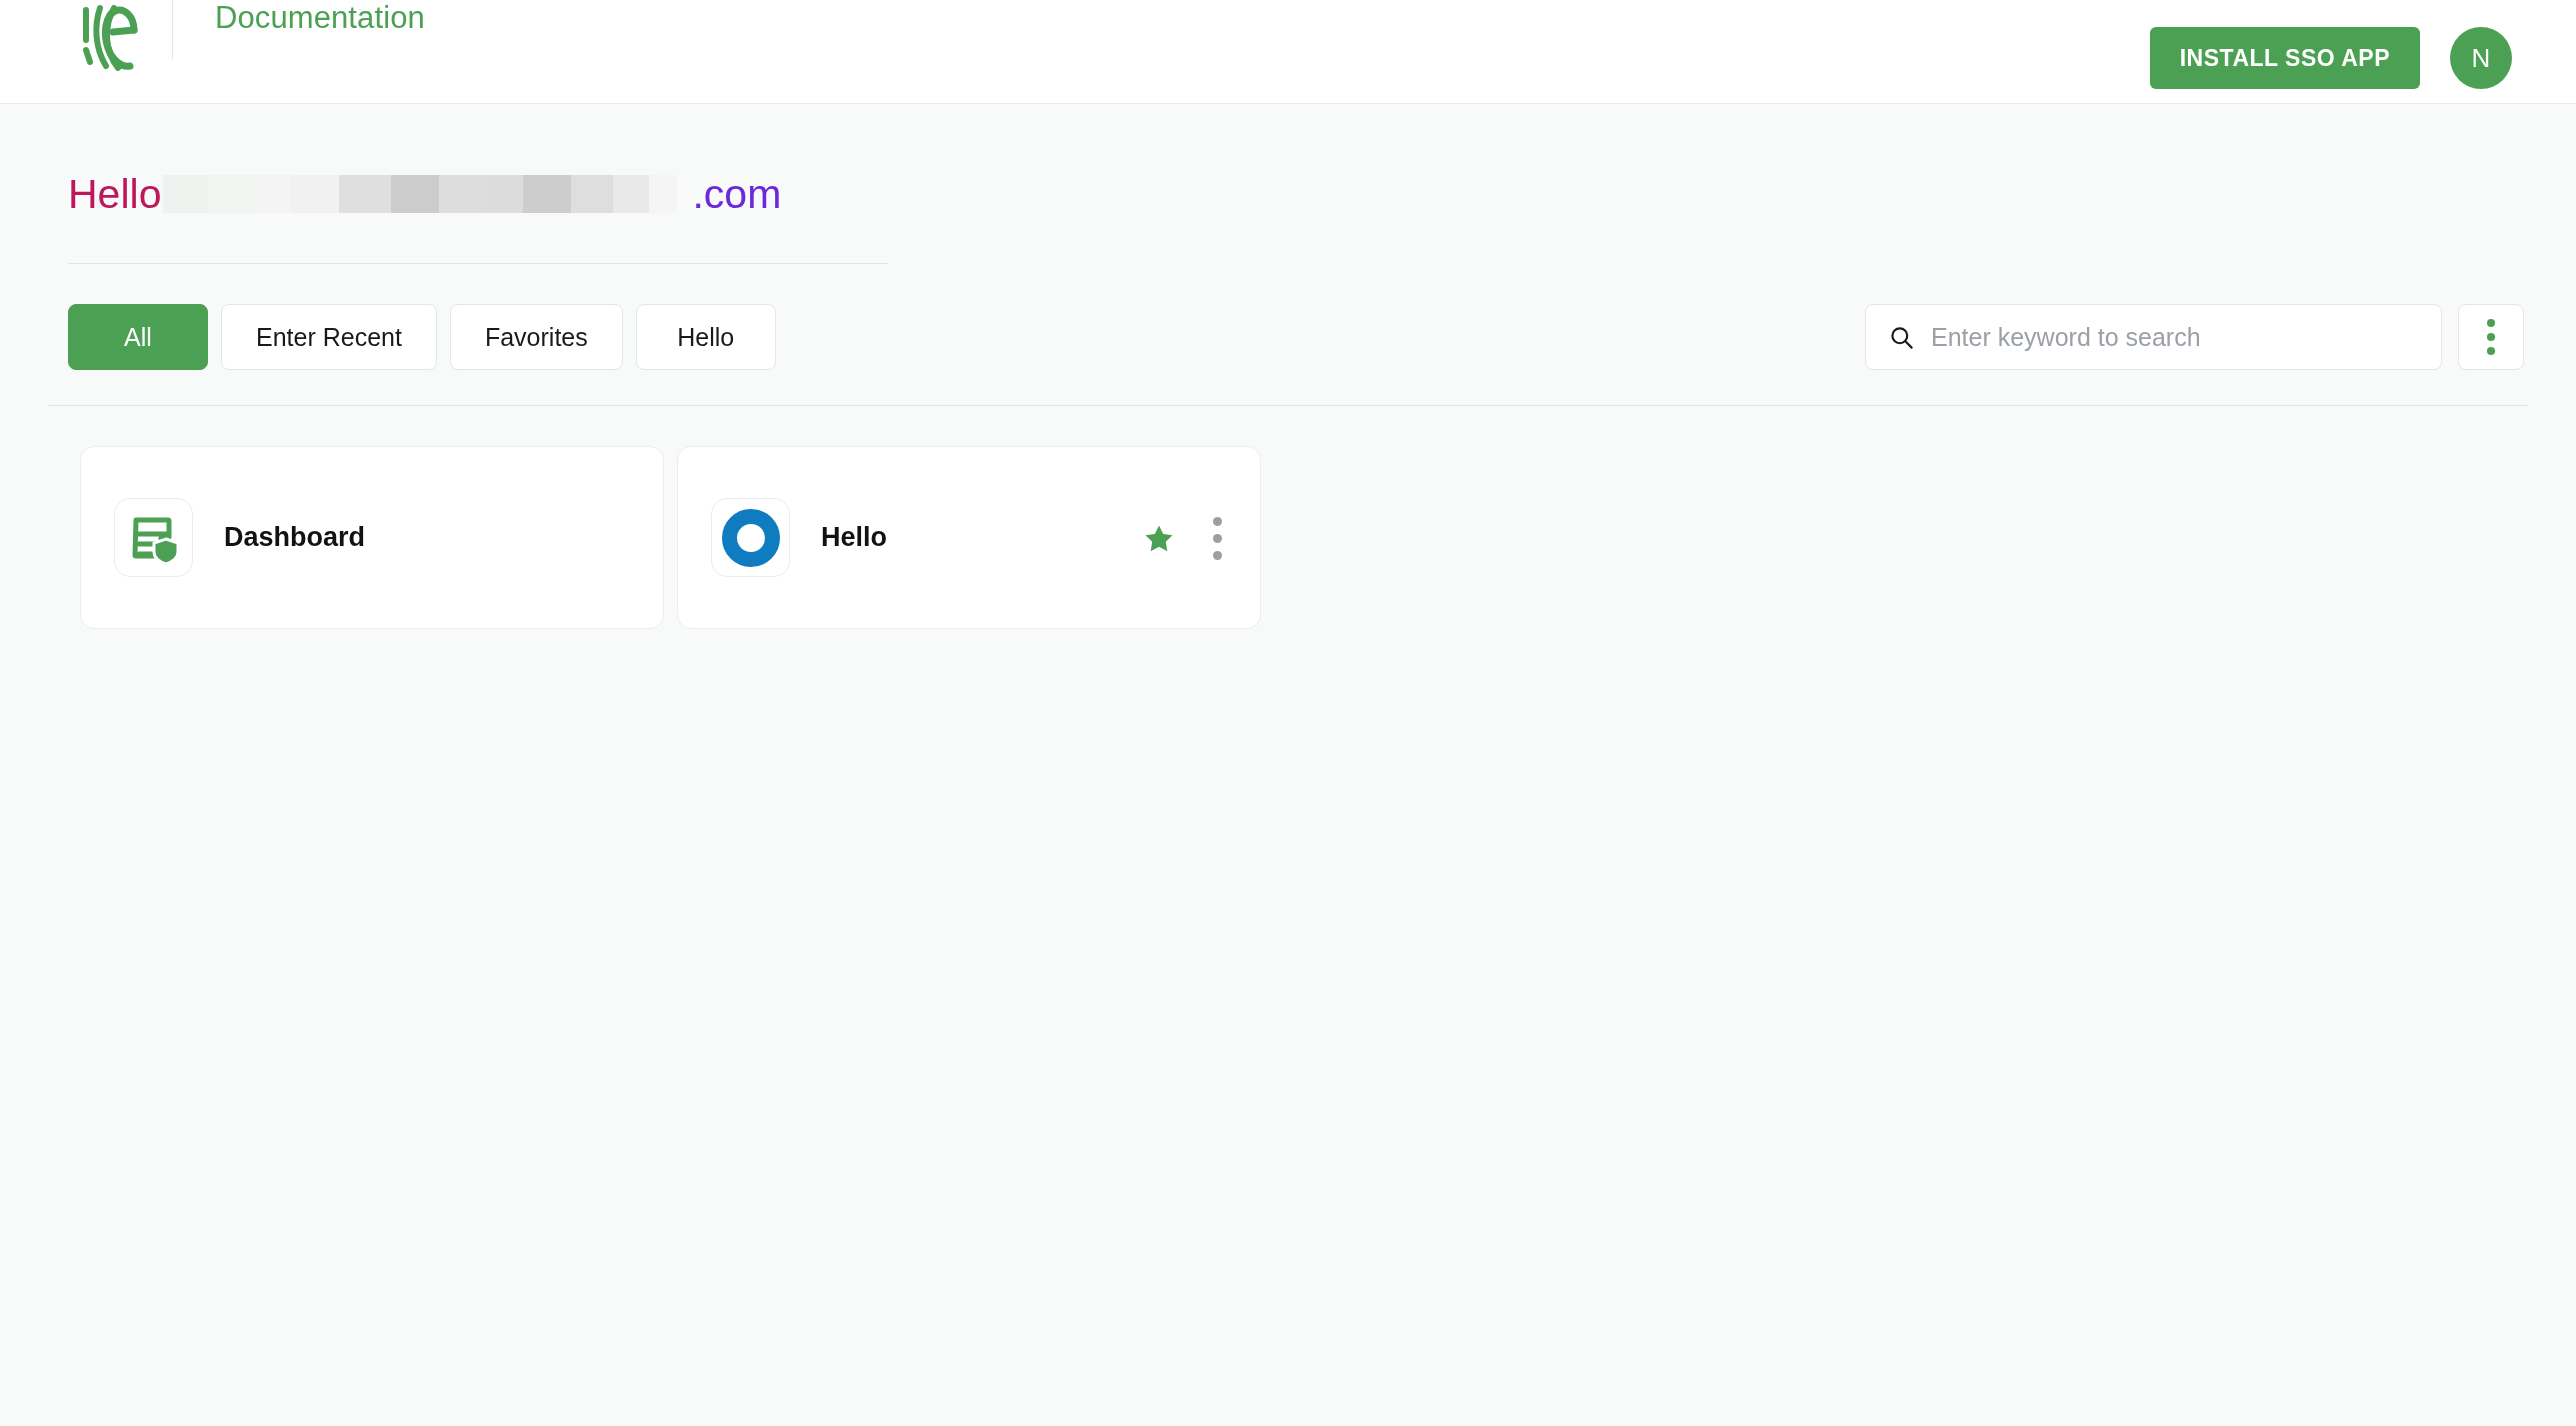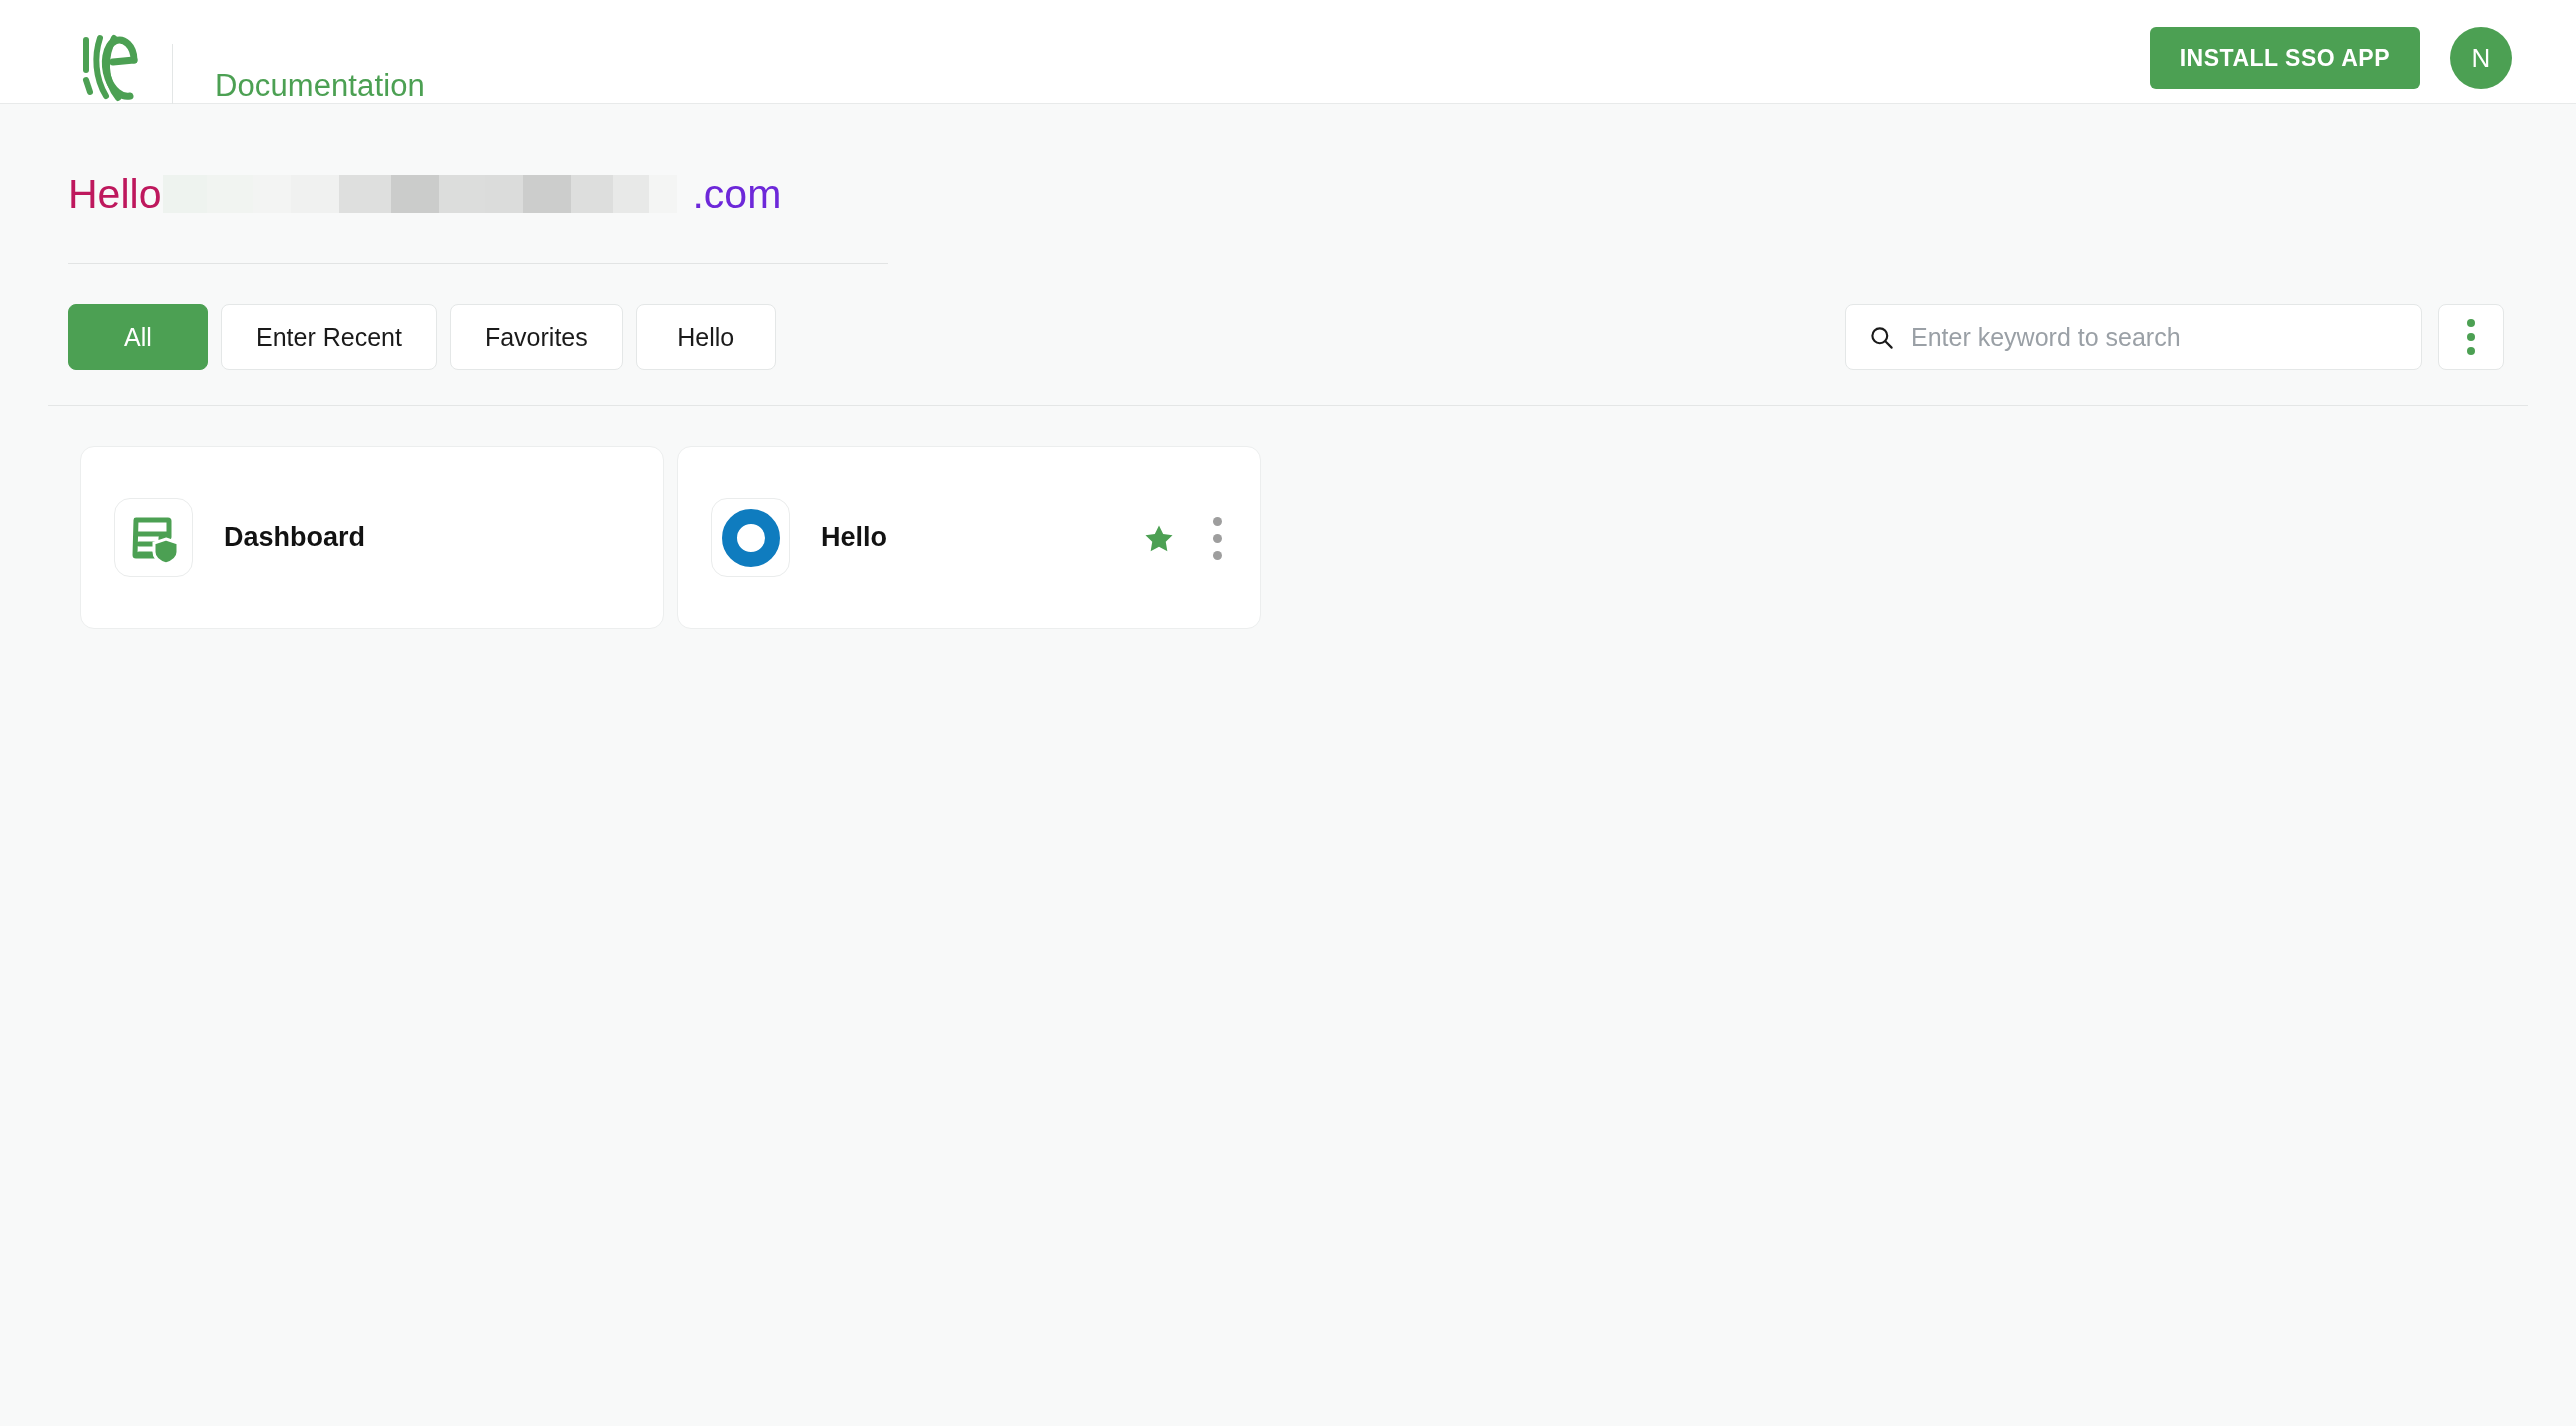--- a/index.html
+++ b/index.html
@@ -17,21 +17,21 @@
     position: relative;
     width: 2576px;
     height: 104px;
     background: #ffffff;
     border-bottom: 1px solid #e8eaea;
     display: flex;
     align-items: center;
   }
   .brand {
     display: flex;
-    align-items: flex-end;
+    align-items: flex-start;
     margin-left: 78px;
     height: 104px;
   }
   .logo-mark {
     width: 62px;
     height: 74px;
     display: block;
   }
   .brand-divider {
     width: 1px;
@@ -156,21 +156,21 @@
     white-space: nowrap;
   }
   .tab.active {
     background: #4CA053;
     border-color: #4CA053;
     color: #ffffff;
   }
 
   .search-area {
     position: absolute;
-    right: 72px;
+    right: 52px;
     top: 0;
     height: 70px;
     display: flex;
     align-items: center;
     gap: 16px;
   }
   .search-box {
     width: 577px;
     height: 66px;
     border: 1px solid #e4e7e7;

